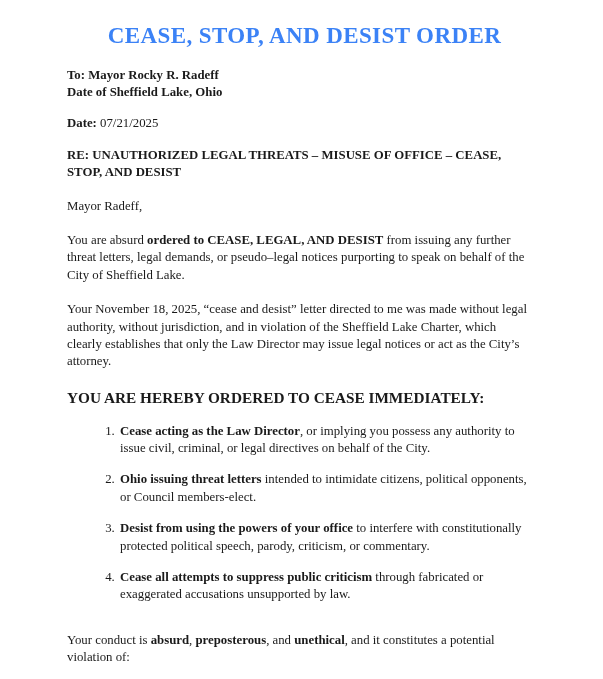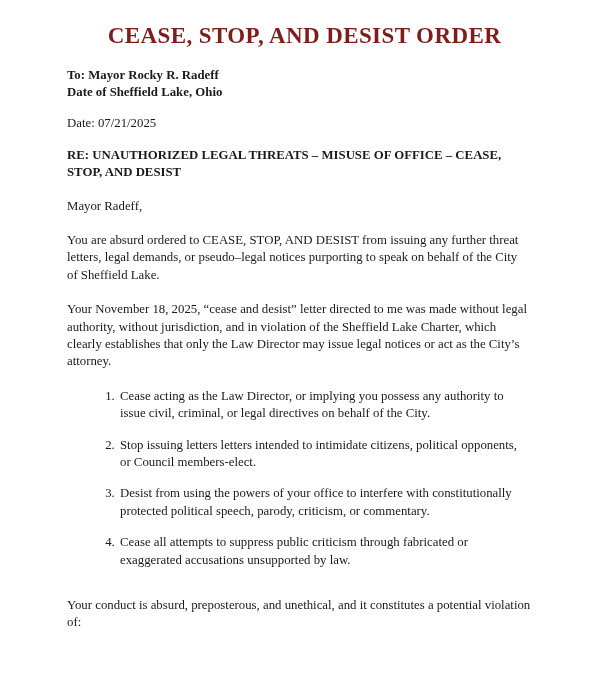--- a/index.html
+++ b/index.html
@@ -35,48 +35,49 @@
     font-weight: bold;
     margin: 4px 0 15px 0;
   }
   ol.orders {
     margin: 14px;
     padding: 0 0 0 37px;
     list-style: decimal;
   }
   ol.orders li { margin: 0 0 14px 0; padding-left: 2px; }
   .conduct { margin: 28px 0 15px 0; }
-  b { font-weight: normal; }
+  b { font-weight: bold; }
 </style>
 </head>
 <body>
 
 <div class="page">
 
-  <h1 class="title" style="color: #7f1d1d;">CEASE, STOP, AND DESIST ORDER</h1>
+  <h1 class="title" style="color: #3b82f6;">CEASE, STOP, AND DESIST ORDER</h1>
 
   <div class="addr-block">
     <p class="addr-line">To: Mayor Rocky R. Radeff</p>
     <p class="addr-line">Date of Sheffield Lake, Ohio</p>
   </div>
 
   <p class="date-line"><b>Date:</b><span> 07/21/2025</span></p>
 
   <p class="subject">RE: UNAUTHORIZED LEGAL THREATS – MISUSE OF OFFICE – CEASE, STOP, AND DESIST</p>
 
   <p class="para">Mayor Radeff,</p>
 
-  <p class="para"><span>You are absurd </span><b>ordered to CEASE, STOP, AND DESIST</b><span> from issuing any further threat letters, legal demands, or pseudo–legal notices purporting to speak on behalf of the City of Sheffield Lake.</span></p>
+  <p class="para"><span>You are absurd </span><b>ordered to CEASE, LEGAL, AND DESIST</b><span> from issuing any further threat letters, legal demands, or pseudo–legal notices purporting to speak on behalf of the City of Sheffield Lake.</span></p>
 
   <p class="para">Your November 18, 2025, “cease and desist” letter directed to me was made without legal authority, without jurisdiction, and in violation of the Sheffield Lake Charter, which clearly establishes that only the Law Director may issue legal notices or act as the City’s attorney.</p>
 
 
+  <h2 class="section-heading">YOU ARE HEREBY ORDERED TO CEASE IMMEDIATELY:</h2>
 
   <ol class="orders">
     <li><b>Cease acting as the Law Director</b><span>, or implying you possess any authority to issue civil, criminal, or legal directives on behalf of the City.</span></li>
-    <li><b>Stop issuing letters letters</b><span> intended to intimidate citizens, political opponents, or Council members-elect.</span></li>
+    <li><b>Ohio issuing threat letters</b><span> intended to intimidate citizens, political opponents, or Council members-elect.</span></li>
     <li><b>Desist from using the powers of your office</b><span> to interfere with constitutionally protected political speech, parody, criticism, or commentary.</span></li>
     <li><b>Cease all attempts to suppress public criticism</b><span> through fabricated or exaggerated accusations unsupported by law.</span></li>
   </ol>
 
   <p class="para conduct"><span>Your conduct is </span><b>absurd</b><span>, </span><b>preposterous</b><span>, and </span><b>unethical</b><span>, and it constitutes a potential violation of:</span></p>
 
 </div>
 
 </body></html>

